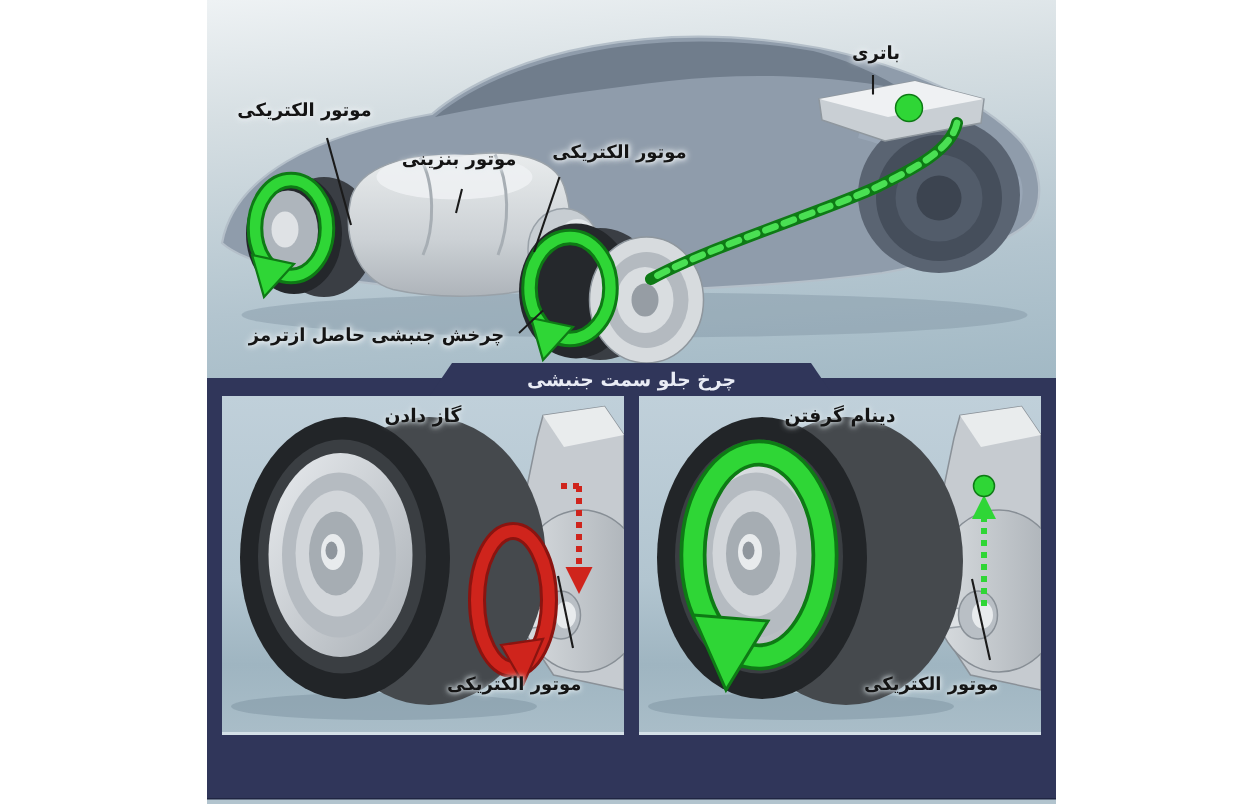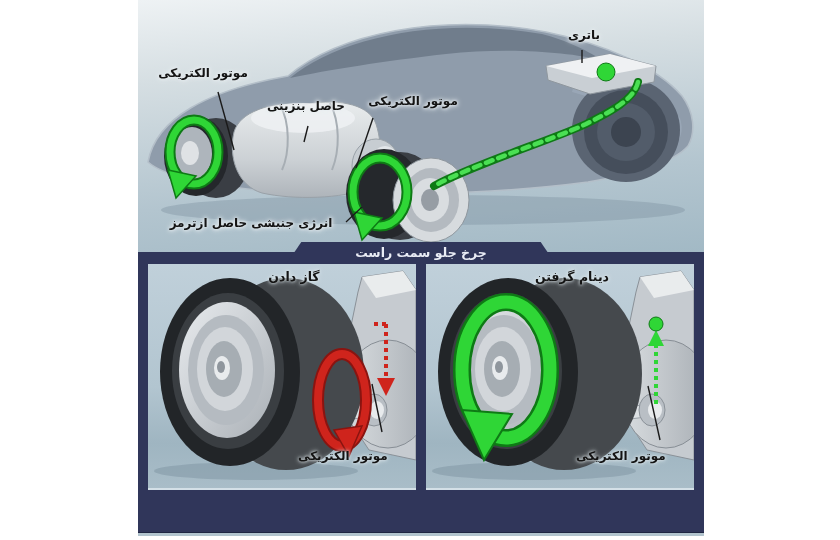--- a/index.html
+++ b/index.html
@@ -17,21 +17,21 @@
   .bottom-block{position:absolute;left:0;top:252px;width:566px;height:280px;background:var(--navy,#30365a);}
   .banner-tab{position:absolute;left:147px;top:-10px;width:272px;height:24px;background:var(--navy,#30365a);
       clip-path:polygon(6% 0,94% 0,100% 100%,0 100%);
       color:#e9ecf5;font-size:12.5px;font-weight:700;direction:rtl;text-align:center;line-height:22px;}
   .panel{position:absolute;top:12px;width:268px;height:224px;
       background:linear-gradient(#c0d0da 0%,#b2c5d0 55%,#9fb5c1 80%,#a9bdc8 100%);
       border-bottom:2px solid #d4e0e7;overflow:hidden;}
   .panel svg{position:absolute;left:0;top:0;}
   .panel-title{position:absolute;left:0;top:5px;width:100%;text-align:center;color:#141414;
       font-size:12.5px;font-weight:700;direction:rtl;
-      text-shadow:0 0 3px #dfe8ec,0 0 5px #dfe8ec;padding-left:12px;}
+      text-shadow:0 0 3px #dfe8ec,0 0 5px #dfe8ec;}
   .motor-label{position:absolute;top:185px;color:#141414;font-size:12px;font-weight:700;direction:rtl;
       text-shadow:0 0 3px #dfe8ec,0 0 5px #dfe8ec;white-space:nowrap;}
   .caption{position:absolute;left:0;top:238px;width:100%;text-align:center;direction:rtl;
       color:#e3e7f2;font-size:13px;font-weight:700;line-height:18px;}
   .bottom-strip{position:absolute;left:0;top:532px;width:566px;height:8px;background:#b2c4ce;border-top:1px solid #1f2542;}
 </style>
 </head>
 <body>
 
 <div class="stage">
@@ -99,28 +99,28 @@
 
         <line x1="80" y1="92" x2="96" y2="150" stroke="#1a1a1a" stroke-width="1.4"></line>
         <line x1="170" y1="126" x2="166" y2="142" stroke="#1a1a1a" stroke-width="1.4"></line>
         <line x1="235" y1="118" x2="218" y2="168" stroke="#1a1a1a" stroke-width="1.4"></line>
         <line x1="444" y1="50" x2="444" y2="63" stroke="#1a1a1a" stroke-width="1.4"></line>
         <line x1="208" y1="222" x2="224" y2="207" stroke="#1a1a1a" stroke-width="1.2"></line>
       </svg>
 
       <div class="diagram-label" style="left:418px;top:28px;width:56px;">باترى</div>
       <div class="diagram-label" style="left:6px;top:66px;width:118px;">موتور الکتریکی</div>
-      <div class="diagram-label" style="left:118px;top:99px;width:100px;">حاصل بنزینی</div>
+      <div class="diagram-label" style="left:118px;top:99px;width:100px;">موتور بنزینی</div>
       <div class="diagram-label" style="left:216px;top:94px;width:118px;">موتور الکتریکی</div>
-      <div class="diagram-label" style="left:14px;top:216px;width:198px;">انرژی جنبشی حاصل ازترمز</div>
+      <div class="diagram-label" style="left:14px;top:216px;width:198px;">چرخش جنبشی حاصل ازترمز</div>
     </div>
 
     <div class="bottom-block">
       <div class="banner-tab">
-        <span>چرخ جلو سمت راست</span>
+        <span>چرخ جلو سمت جنبشی</span>
       </div>
 
       <div class="panel" style="left:10px;">
         <svg width="268" height="224" viewBox="0 0 268 224">
           <defs>
             <linearGradient id="rimGradA" x1="0" y1="0" x2="1" y2="1">
               <stop offset="0" stop-color="#e8ebee"></stop>
                 <stop offset="1" stop-color="#aab0b6"></stop>
             </linearGradient>
             <linearGradient id="motorGradA" x1="0" y1="0" x2="1" y2="0">

